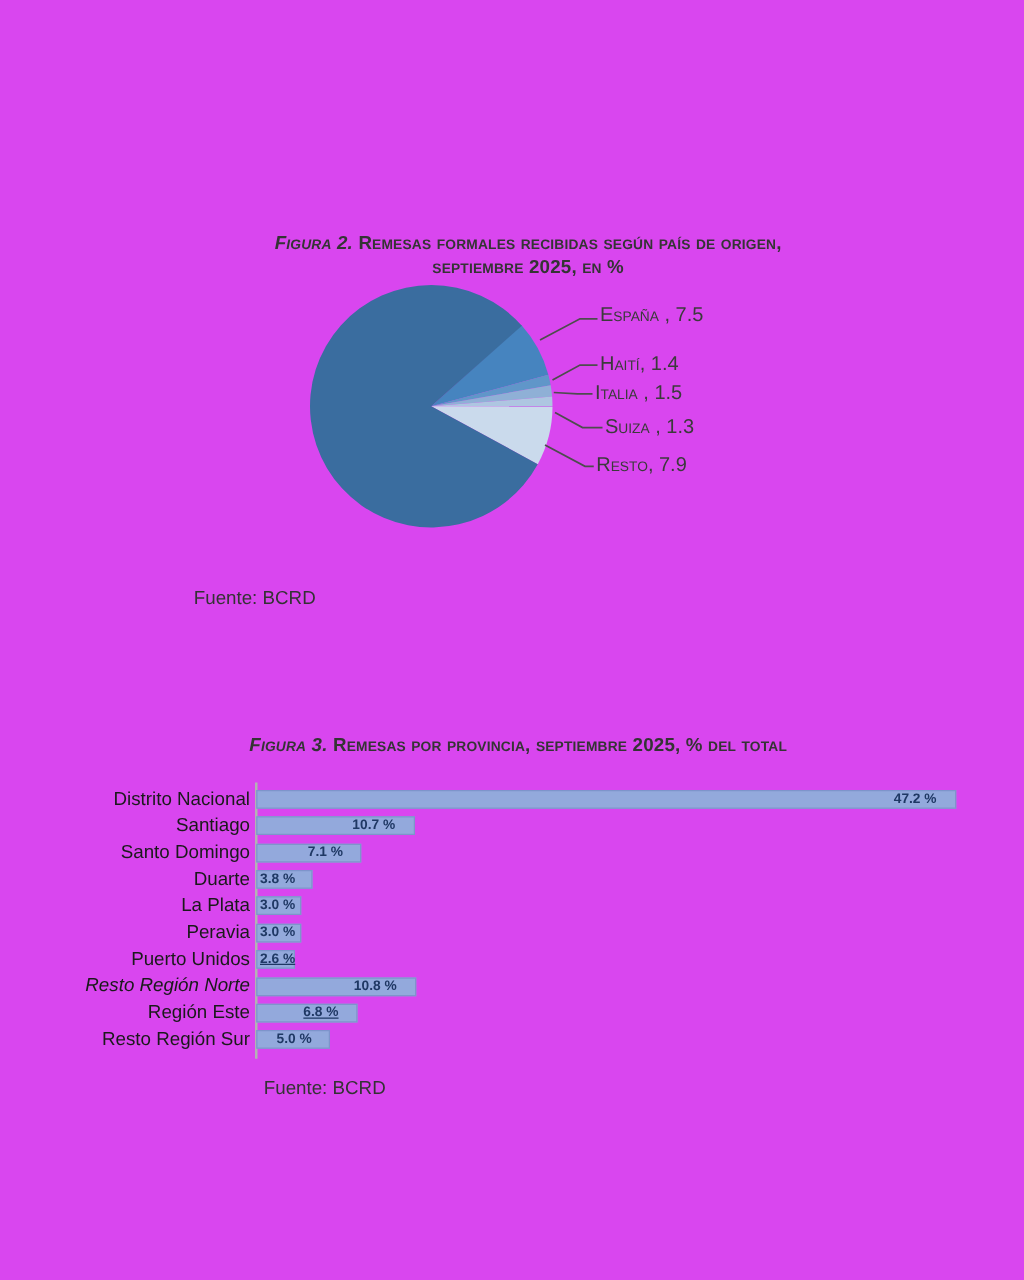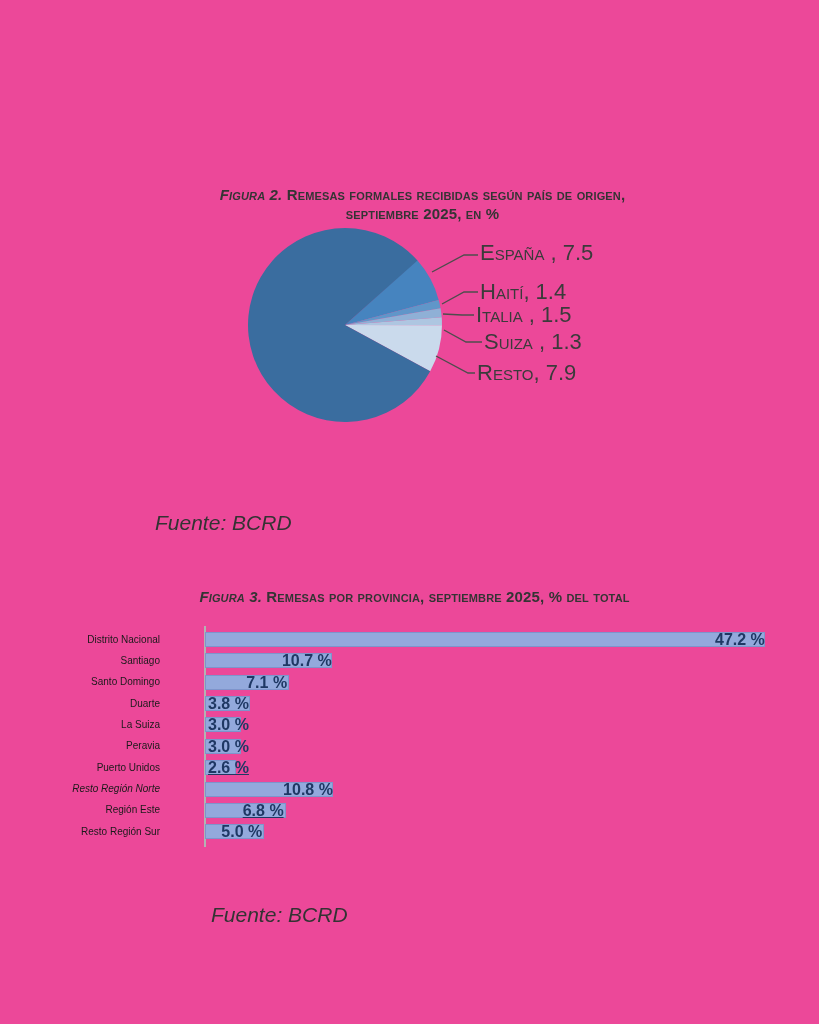--- a/index.html
+++ b/index.html
@@ -1,56 +1,56 @@
 <!DOCTYPE html>
 <html><head>
 <meta charset="utf-8">
 <style>
   html,body{margin:0;padding:0;background:#ffffff;}
   .page{
-    position:relative;width:819px;height:1024px;background:#ec4899;
+    position:relative;width:819px;height:1024px;background:#d946ef;
     font-family:"Liberation Sans", sans-serif;overflow:hidden;margin:0 auto;
   }
   
   .fig-title{
     position:absolute;width:100%;text-align:center;
     font-weight:bold;font-variant:small-caps;font-size:15px;
     color:#343434;letter-spacing:.15px;line-height:19px;
   }
   .fig2-title{top:185px;left:13px;}
   .fig3-title{top:587px;left:5px;}
   .title-prefix{font-style:italic;}
   
   #pie-svg{position:absolute;left:0;top:225px;}
   .pie-callout{
-    position:absolute;font-variant:small-caps;font-size:22px;
+    position:absolute;font-variant:small-caps;font-size:16px;
     color:#3b3b3b;white-space:nowrap;line-height:18px;
   }
   .c0{left:480px;top:244px;}
   .c1{left:480px;top:283px;}
   .c2{left:476px;top:306px;}
   .c3{left:484px;top:333px;}
   .c4{left:477px;top:364px;}
   .eu-label{
     position:absolute;left:231px;top:331px;width:160px;text-align:center;
     font-variant:small-caps;font-size:15.5px;line-height:16px;color:#F2F6FB;
   }
   
-  .source{position:absolute;font-style:italic;font-size:21px;color:#333333;margin-top:41px;}
+  .source{position:absolute;font-size:15px;color:#333333;}
   .source-fig2{left:155px;top:470px;}
   .source-fig3{left:211px;top:862px;}
   
   .bar-axis{position:absolute;left:204px;top:626px;width:2px;height:221px;background:#B3B3B3;}
   .bar-cat{
-    position:absolute;left:0;width:160px;text-align:right;
-    font-size:10px;color:#1a1a1a;height:20px;line-height:20px;white-space:nowrap;
+    position:absolute;left:0;width:200px;text-align:right;
+    font-size:15px;color:#1a1a1a;height:20px;line-height:20px;white-space:nowrap;
   }
   .bar-rect{position:absolute;height:15px;box-sizing:border-box;}
   .bar-val{
-    position:absolute;font-size:16px;font-weight:bold;height:15px;
+    position:absolute;font-size:11px;font-weight:bold;height:15px;
     line-height:15px;white-space:nowrap;
   }
 </style>
 </head>
 <body>
 
 <div class="page">
 
   <div class="fig-title fig2-title">
     <div><span class="title-prefix">Figura 2.</span><span> Remesas formales recibidas según país de origen,</span></div>
@@ -91,21 +91,21 @@
       <div class="bar-val" style="top: 632px; color: rgb(31, 56, 100); left: 715px;">47.2 %</div>
       <div class="bar-cat" style="top: 650.86px;">Santiago</div>
       <div class="bar-rect" style="left: 205px; top: 653.36px; width: 126.9px; background: rgb(147, 169, 220); border: 1px solid rgb(126, 148, 203);"></div>
       <div class="bar-val" style="top: 653.36px; color: rgb(31, 56, 100); left: 281.9px;">10.7 %</div>
       <div class="bar-cat" style="top: 672.22px;">Santo Domingo</div>
       <div class="bar-rect" style="left: 205px; top: 674.72px; width: 84.2px; background: rgb(147, 169, 220); border: 1px solid rgb(126, 148, 203);"></div>
       <div class="bar-val" style="top: 674.72px; color: rgb(31, 56, 100); left: 246.2px;">7.1 %</div>
       <div class="bar-cat" style="top: 693.58px;">Duarte</div>
       <div class="bar-rect" style="left: 205px; top: 696.08px; width: 45.1px; background: rgb(147, 169, 220); border: 1px solid rgb(126, 148, 203);"></div>
       <div class="bar-val" style="top: 696.08px; color: rgb(31, 56, 100); left: 208px;">3.8 %</div>
-      <div class="bar-cat" style="top: 714.94px;">La Suiza</div>
+      <div class="bar-cat" style="top: 714.94px;">La Plata</div>
       <div class="bar-rect" style="left: 205px; top: 717.44px; width: 35.6px; background: rgb(147, 169, 220); border: 1px solid rgb(126, 148, 203);"></div>
       <div class="bar-val" style="top: 717.44px; color: rgb(31, 56, 100); left: 208px;">3.0 %</div>
       <div class="bar-cat" style="top: 736.3px;">Peravia</div>
       <div class="bar-rect" style="left: 205px; top: 738.8px; width: 35.6px; background: rgb(147, 169, 220); border: 1px solid rgb(126, 148, 203);"></div>
       <div class="bar-val" style="top: 738.8px; color: rgb(31, 56, 100); left: 208px;">3.0 %</div>
       <div class="bar-cat" style="top: 757.66px;">Puerto Unidos</div>
       <div class="bar-rect" style="left: 205px; top: 760.16px; width: 30.8px; background: rgb(147, 169, 220); border: 1px solid rgb(126, 148, 203);"></div>
       <div class="bar-val" style="top: 760.16px; color: rgb(31, 56, 100); left: 208px; text-decoration: underline;">2.6 %</div>
       <div class="bar-cat" style="top: 779.02px; font-style: italic;">Resto Región Norte</div>
       <div class="bar-rect" style="left: 205px; top: 781.52px; width: 128.1px; background: rgb(147, 169, 220); border: 1px solid rgb(126, 148, 203);"></div>

